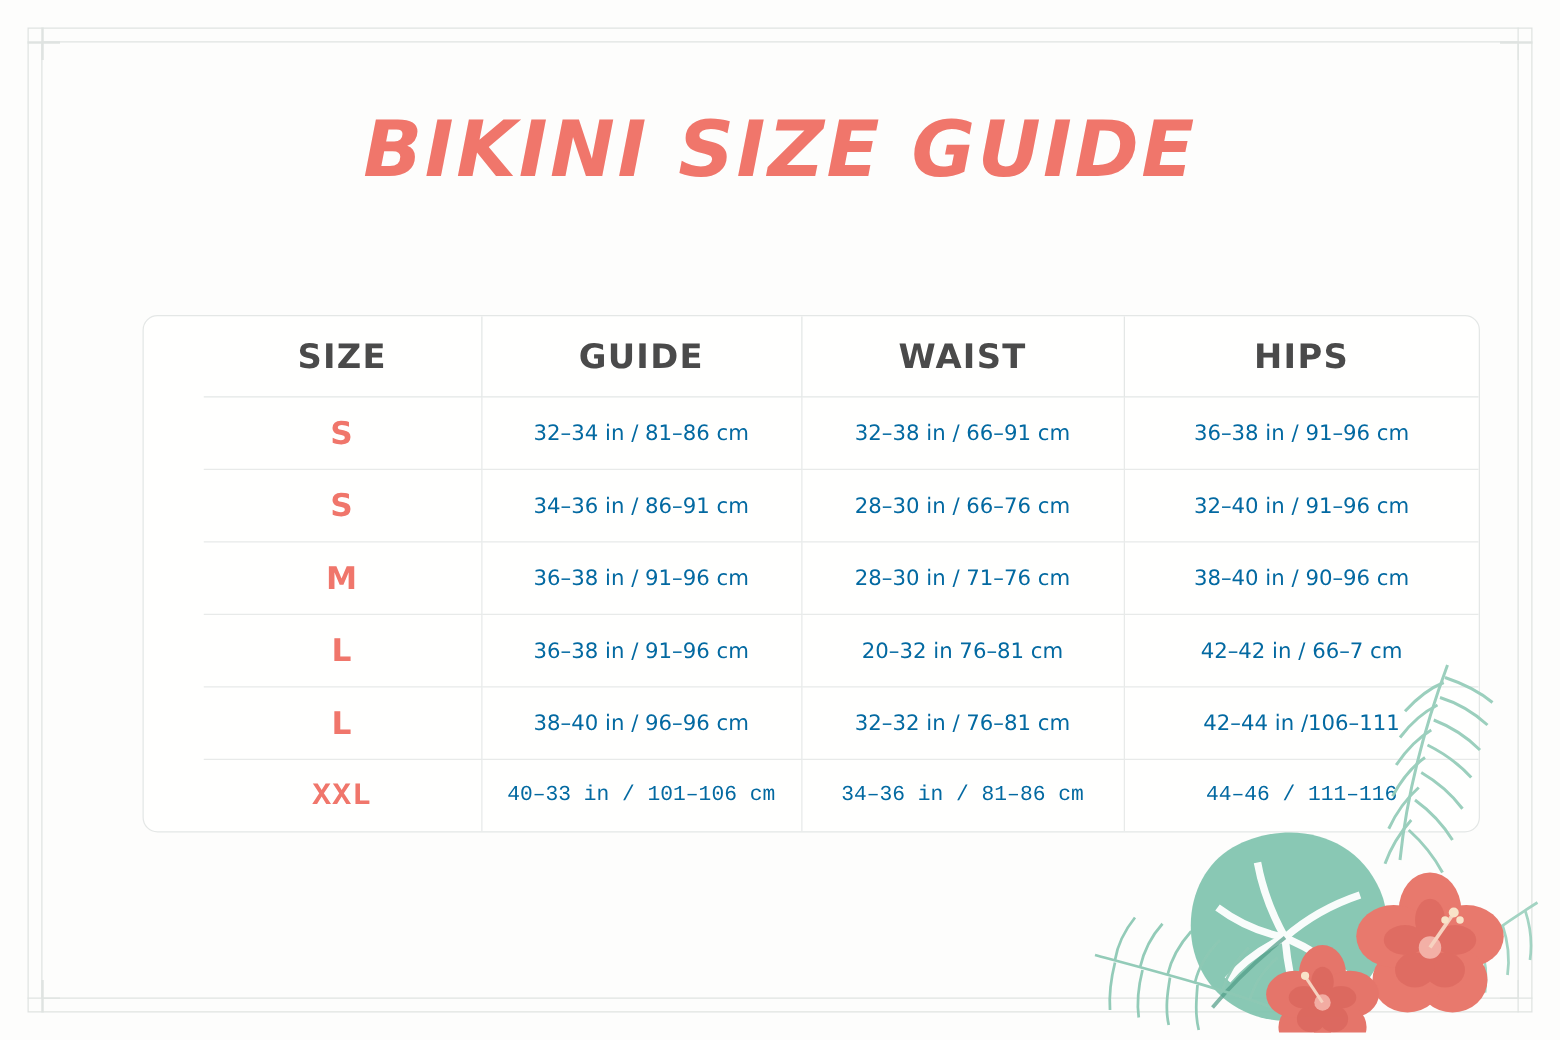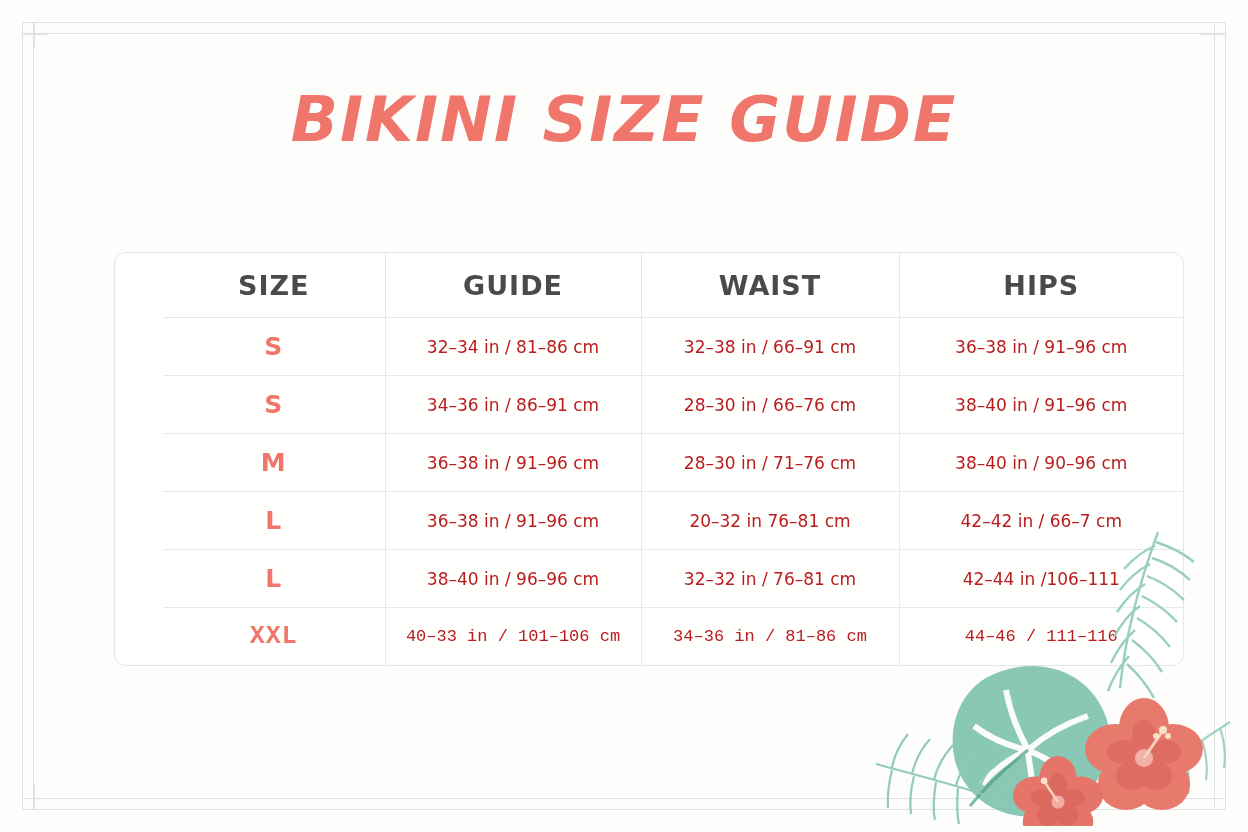--- a/index.html
+++ b/index.html
@@ -133,21 +133,21 @@
     border-right: 1px solid #e4e7e6;
     background: transparent;
   }
   table.size-table th:last-child { border-right: none; }
 
   table.size-table td {
     height: 55px;
     text-align: center;
     font-family: "DejaVu Sans", sans-serif;
     font-size: 17px;
-    color: #b91c1c;
+    color: #0369a1;
     border-bottom: 1px solid #e8eae9;
     border-right: 1px solid #e8eae9;
   }
   table.size-table td:last-child { border-right: none; }
   table.size-table tr:last-child td { border-bottom: none; font-family: Liberation Mono, monospace; }
 
   table.size-table td.size-cell {
     font-size: 25px;
     font-weight: bold;
     color: #f0766b;
@@ -212,21 +212,21 @@
         <tr>
           <td class="size-cell">S</td>
           <td>32–34 in / 81–86 cm</td>
           <td>32–38 in / 66–91 cm</td>
           <td>36–38 in / 91–96 cm</td>
         </tr>
         <tr>
           <td class="size-cell">S</td>
           <td>34–36 in / 86–91 cm</td>
           <td>28–30 in / 66–76 cm</td>
-          <td>38–40 in / 91–96 cm</td>
+          <td>32–40 in / 91–96 cm</td>
         </tr>
         <tr>
           <td class="size-cell">M</td>
           <td>36–38 in / 91–96 cm</td>
           <td>28–30 in / 71–76 cm</td>
           <td>38–40 in / 90–96 cm</td>
         </tr>
         <tr>
           <td class="size-cell">L</td>
           <td>36–38 in / 91–96 cm</td>

